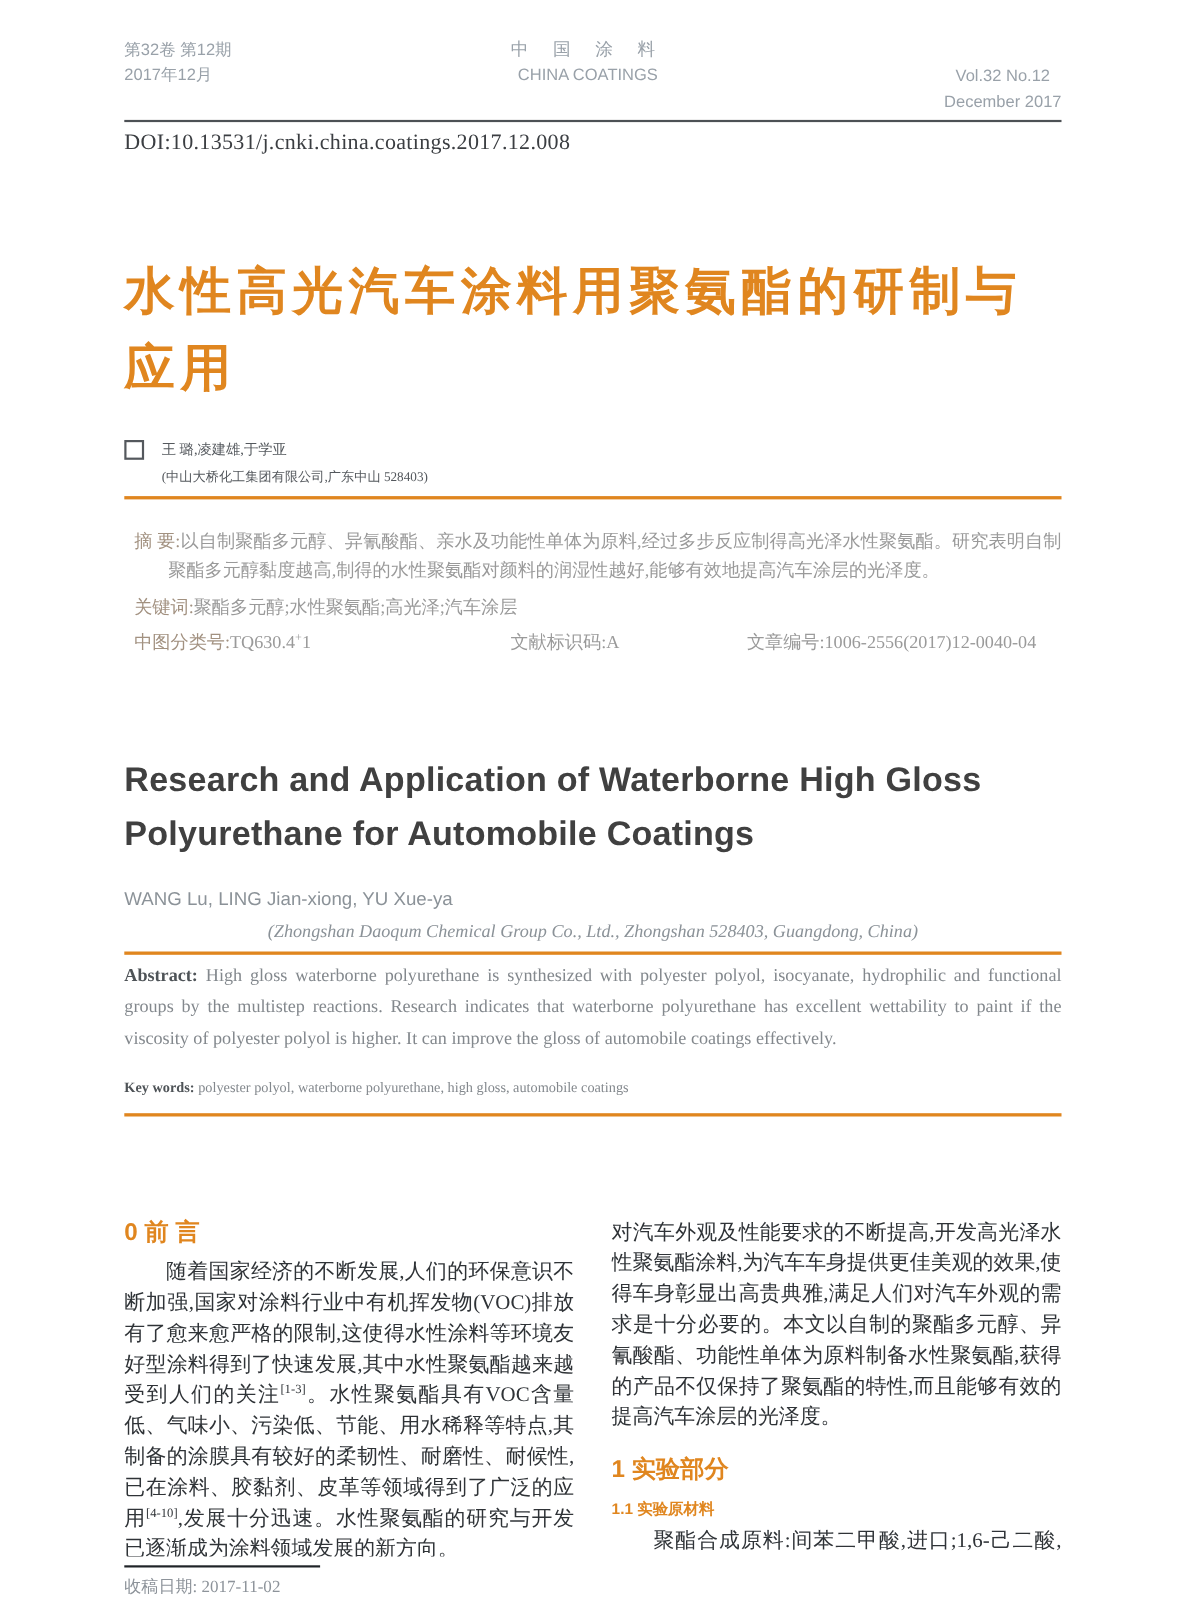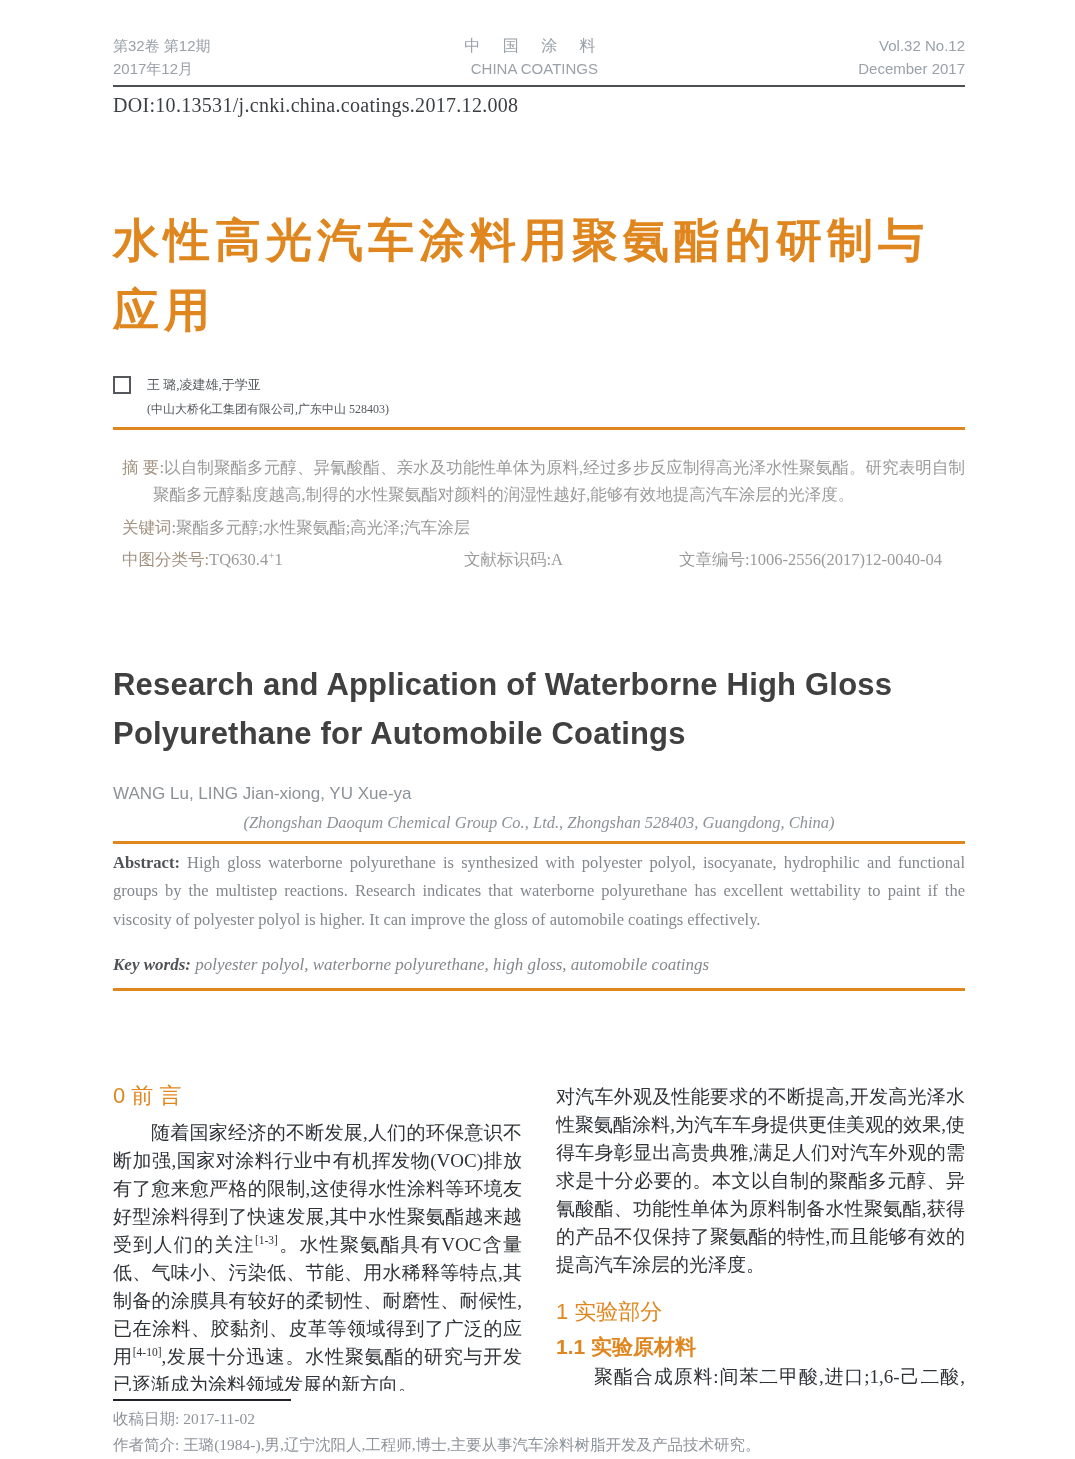--- a/index.html
+++ b/index.html
@@ -5,21 +5,21 @@
   html,body{margin:0;padding:0;background:#ffffff;}
   body{width:1075px;height:1459px;position:relative;font-family:"Liberation Serif",serif;color:#33363a;-webkit-font-smoothing:antialiased;}
   .page{box-sizing:border-box;width:1075px;height:1459px;padding:34px 110px 0 113px;overflow:hidden;}
 
   
   .hdr-row{display:flex;justify-content:space-between;align-items:flex-start;
            font-family:"Liberation Sans",sans-serif;font-size:15px;line-height:23px;color:#99a1a9;}
   .hdr-left{text-align:left;}
   .hdr-center{text-align:center;}
   .hdr-center .zh{letter-spacing:9px;font-size:16px;}
-  .hdr-right{text-align:right;}
+  .hdr-right{text-align:center;margin-top:24px;}
   .hdr-rule{border-bottom:2px solid #4d5155;margin-top:5px;}
   .doi{margin-top:7px;font-size:20px;color:#3b3e42;letter-spacing:0.3px;}
 
   
   .title-zh{margin-top:88px;color:#e0861f;font-family:"Liberation Sans",sans-serif;
             font-weight:bold;font-size:46px;line-height:70px;letter-spacing:5px;}
   .authors-zh{margin-top:20px;font-size:13px;color:#54585d;display:flex;align-items:flex-end;}
   .author-box{display:inline-block;width:14px;height:14px;border:2px solid #54585d;margin-right:16px;}
   .affil-zh{margin-top:7px;font-size:12px;color:#54585d;padding-left:34px;}
   .rule-orange{border-bottom:3px solid #e0861f;margin-top:9px;}
@@ -35,33 +35,33 @@
   sup.plus{font-size:11px;vertical-align:super;line-height:0;}
 
   
   .title-en{margin-top:86px;color:#404040;font-family:"Liberation Sans",sans-serif;
             font-weight:bold;font-size:31px;line-height:49px;letter-spacing:0.2px;}
   .authors-en{margin-top:16px;font-family:"Liberation Sans",sans-serif;font-size:17px;color:#8b9298;}
   .affil-en{margin-top:9px;font-style:italic;font-size:16.5px;color:#8b9298;text-align:center;}
   .rule-orange2{border-bottom:3px solid #e0861f;margin-top:8px;}
   .abs-en{margin-top:5px;font-size:16.5px;line-height:28.5px;color:#83888d;text-align:justify;}
   .abs-en .blbl{font-weight:bold;color:#4e5357;}
-  .kw-en{font-size:17px;line-height:28.5px;color:#83888d;font-style:italic;}
+  .kw-en{font-size:13px;line-height:28.5px;color:#83888d;}
   .kw-en .blbl{font-weight:bold;color:#4e5357;}
   .rule-orange3{border-bottom:3px solid #e0861f;margin-top:9px;}
 
   
   .columns{display:flex;margin-top:92px;height:308px;overflow:hidden;}
   .col{width:409px;overflow:hidden;}
   .col-left{margin-right:34px;}
   .sec-h{margin:0 0 10px 0;color:#e0861f;font-family:"Liberation Sans",sans-serif;
-         font-weight:normal;font-size:22px;line-height:26px;}
+         font-weight:bold;font-size:22px;line-height:26px;}
   .sec-h.second{margin-top:20px;margin-bottom:0;}
   .subsec-h{margin:10px 0 4px 0;color:#e0861f;font-family:"Liberation Sans",sans-serif;
-            font-weight:bold;font-size:21px;line-height:24px;}
+            font-weight:bold;font-size:14px;line-height:24px;}
   .body-p{margin:0;font-size:19px;line-height:28px;color:#2f3337;text-align:justify;}
   .indent{text-indent:38px;}
   sup.ref{font-size:11.5px;vertical-align:super;line-height:0;}
 
   
   .footnote{margin-top:8px;font-size:15.5px;line-height:26px;color:#8d939a;}
   .fn-rule{width:178px;border-top:2.5px solid #1f2327;margin-bottom:5px;}
 </style>
 </head>
 <body>

